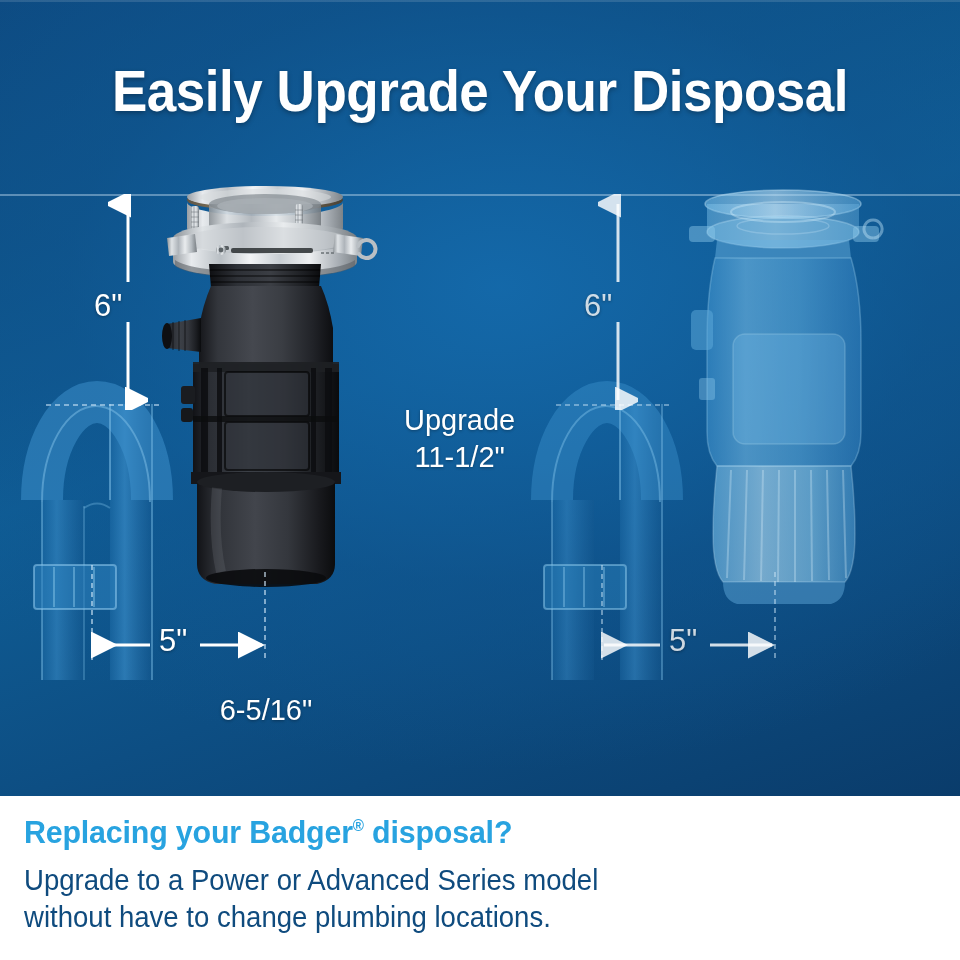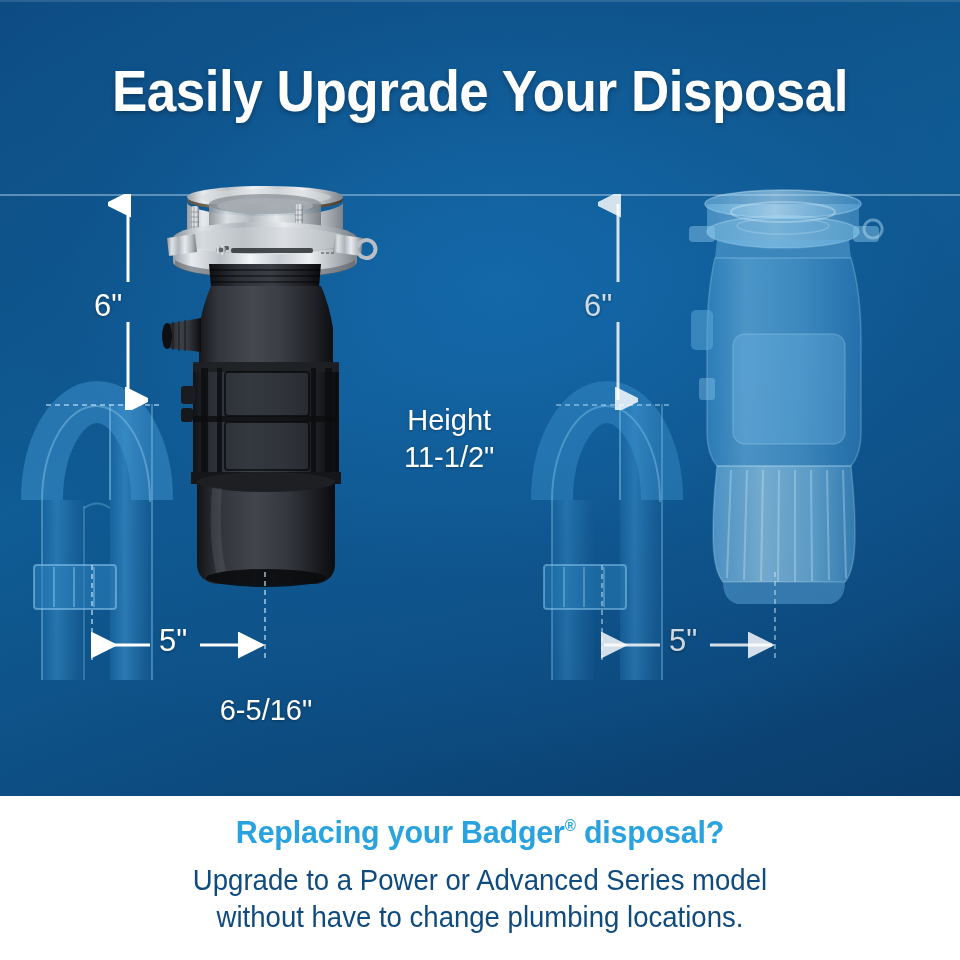--- a/index.html
+++ b/index.html
@@ -84,21 +84,20 @@
     text-shadow: 0 1px 3px rgba(0,0,0,0.32);
     white-space: nowrap;
   }
 
   
   #bottom {
     position: absolute;
     left: 0; top: 796px;
     width: 960px; height: 164px;
     background: #ffffff;
-    text-align: center;
     border-radius: 13px;
   }
   #headline {
     margin: 0;
     padding-top: 18px;
     color: #28a3e0;
     font-size: 32px;
     font-weight: bold;
     font-family: "Liberation Sans Narrow", "Liberation Sans", sans-serif;
     transform: scaleX(0.95);
@@ -461,21 +460,21 @@
         <marker id="arrRR" markerWidth="9" markerHeight="9" refX="8" refY="4.5" orient="auto">
           <path d="M 0 0 L 9 4.5 L 0 9 Z" fill="#ffffff" fill-opacity="0.82"></path>
         </marker>
       </defs>
       <line x1="66" y1="15" x2="10" y2="15" stroke="#ffffff" stroke-opacity="0.82" stroke-width="3" marker-end="url(#arrLR)"></line>
       <line x1="116" y1="15" x2="178" y2="15" stroke="#ffffff" stroke-opacity="0.82" stroke-width="3" marker-end="url(#arrRR)"></line>
     </svg>
     <div class="dim-text faded" style="left:669px; top:623px;">5"</div>
 
     <div class="callout" style="left:404px; top:402px;">
-      <div>Height</div>
+      <div>Upgrade</div>
       <div>11-1/2"</div>
     </div>
 
     <div class="callout" style="left:196px; top:692px; width:140px;">
       <div>6-5/16"</div>
     </div>
 
     <div id="title">Easily Upgrade Your Disposal</div>
 
   </div>

